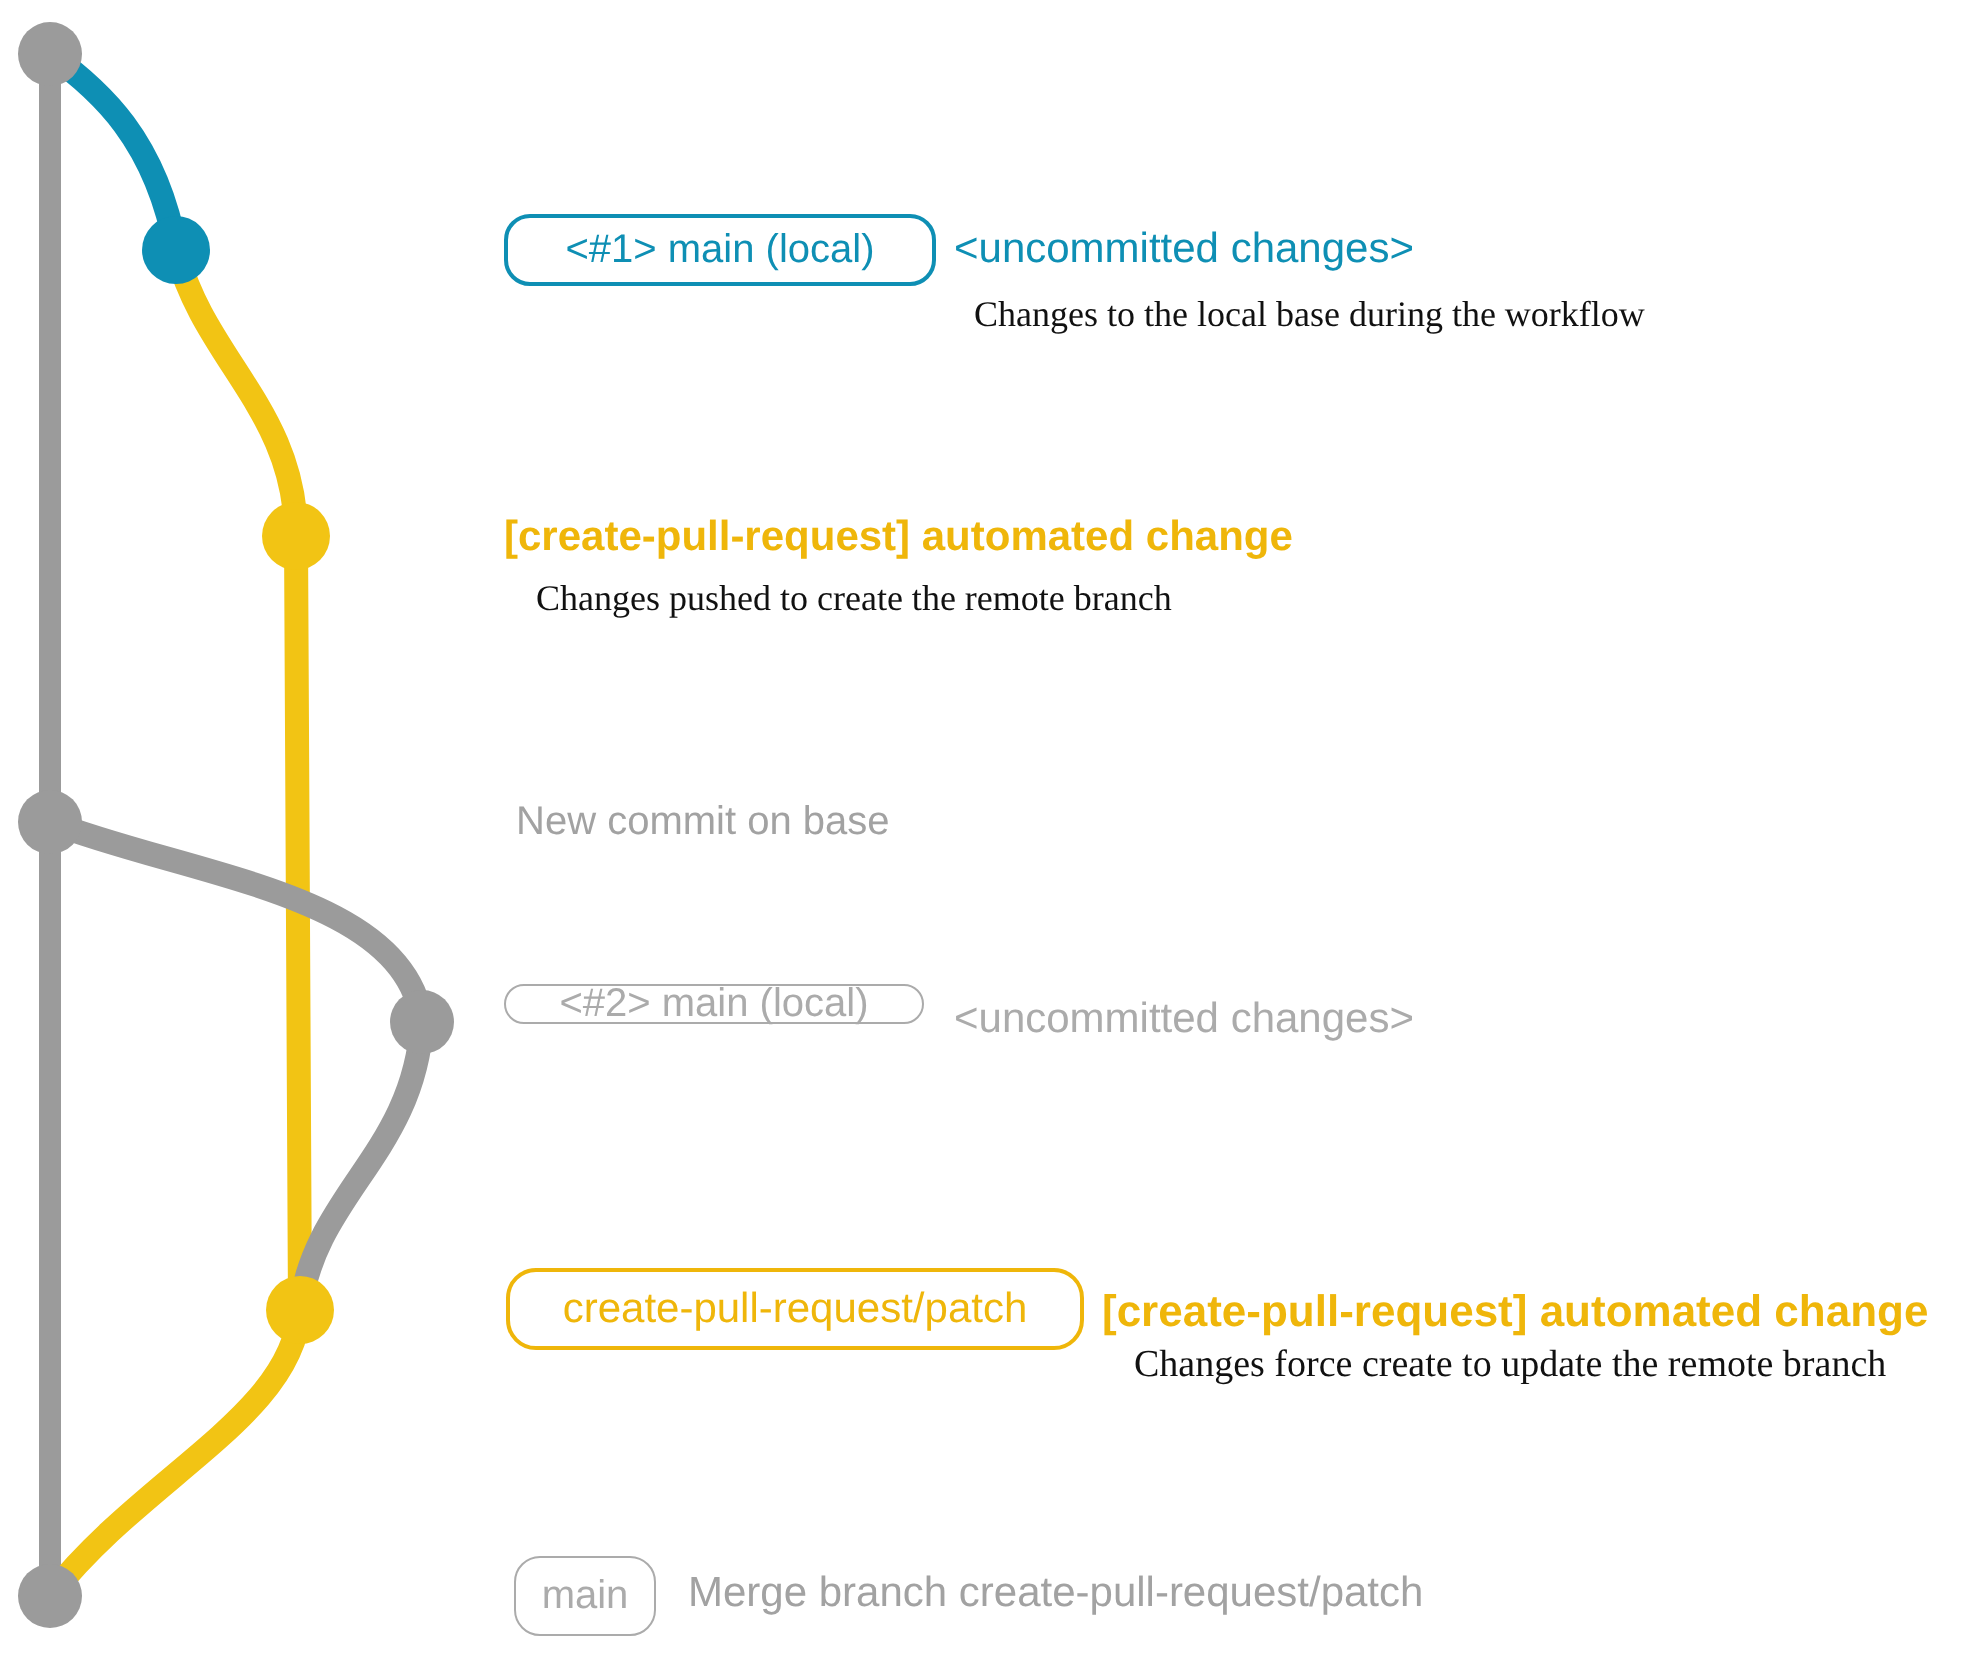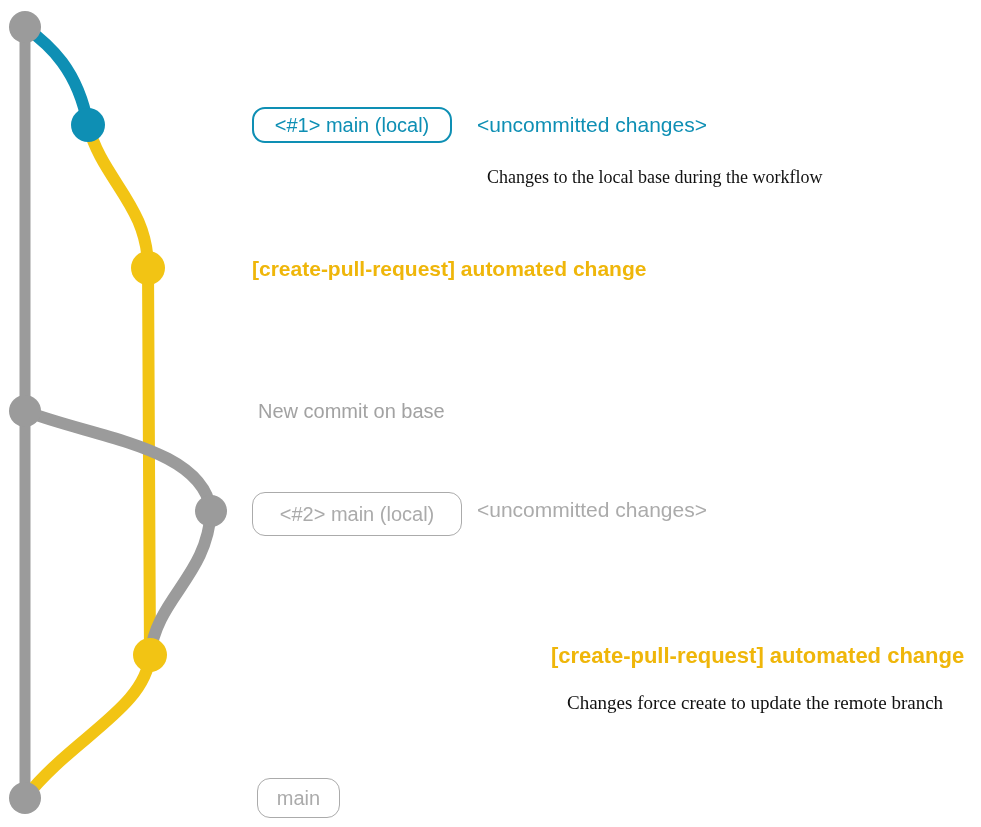--- a/index.html
+++ b/index.html
@@ -20,50 +20,50 @@
   .dot-blue{fill:var(--blue);}
   .dot-yellow{fill:var(--yellow-line);}
 
   .label{position:absolute;white-space:nowrap;}
   .gray-label{color:var(--gray-text);font-size:20px;line-height:24px;}
   .blue-text{color:var(--blue);}
   .yellow-text{color:var(--yellow-text);font-weight:bold;}
   .serif-note{
     font-family:"Liberation Serif", serif;
     color:var(--note-black);
-    font-size:18px;line-height:22px;margin-top:20px;
+    font-size:18px;line-height:22px;
   }
 
   .pill{
     position:absolute;
     display:flex;align-items:center;justify-content:center;
     border-radius:13px;
     background:#ffffff;
     box-sizing:border-box;
     font-size:20px;
   }
   .pill-blue{border:2px solid var(--blue);color:var(--blue);}
   .pill-gray{border:1.5px solid var(--gray-pill);color:var(--gray-pill);}
   .pill-yellow{border:2px solid var(--yellow-text);color:var(--yellow-text);}
 
   
   .lbl-last-commit{left:258px;top:14px;}
-  .pill-main-local-1{left:252px;top:107px;width:200px;height:36px;}
+  .pill-main-local-1{left:252px;top:107px;width:216px;height:36px;}
   .lbl-uncommitted-1{left:477px;top:112px;font-size:21px;line-height:26px;}
   .note-1{left:487px;top:146px;}
   .lbl-auto-change-1{left:252px;top:256px;font-size:21px;line-height:25px;}
   .note-2{left:268px;top:288px;}
   .lbl-new-commit{left:258px;top:399px;}
-  .pill-main-local-2{left:252px;top:492px;width:210px;height:44px;}
+  .pill-main-local-2{left:252px;top:492px;width:210px;height:20px;}
   .lbl-uncommitted-2{left:477px;top:497px;font-size:21px;line-height:26px;color:var(--gray-pill);}
   .note-3{left:488px;top:531px;}
   .pill-cpr-patch{left:253px;top:634px;width:289px;height:41px;font-size:21px;border-radius:15px;}
   .lbl-auto-change-2{left:551px;top:643px;font-size:22px;line-height:26px;}
   .note-4{left:567px;top:672px;font-size:19px;}
-  .pill-main{left:257px;top:778px;width:83px;height:40px;}
+  .pill-main{left:257px;top:778px;width:71px;height:40px;}
   .lbl-merge{left:344px;top:784px;font-size:21px;line-height:26px;}
 </style>
 </head>
 <body>
 
 <div class="canvas">
 
   <svg class="graph-svg" width="250" height="827" viewBox="0 0 250 827">
 
     <path class="stroke-gray" stroke-width="11" d="M 25 27 L 25 798"></path>
@@ -84,28 +84,33 @@
   </svg>
 
 
   <div class="pill pill-blue pill-main-local-1">
     <span>&lt;#1&gt; main (local)</span>
   </div>
   <div class="label blue-text lbl-uncommitted-1">&lt;uncommitted changes&gt;</div>
   <div class="label serif-note note-1">Changes to the local base during the workflow</div>
 
   <div class="label yellow-text lbl-auto-change-1">[create-pull-request] automated change</div>
+  <div class="label serif-note note-2">Changes pushed to create the remote branch</div>
 
   <div class="label gray-label lbl-new-commit">New commit on base</div>
 
   <div class="pill pill-gray pill-main-local-2">
     <span>&lt;#2&gt; main (local)</span>
   </div>
   <div class="label lbl-uncommitted-2">&lt;uncommitted changes&gt;</div>
 
+  <div class="pill pill-yellow pill-cpr-patch">
+    <span>create-pull-request/patch</span>
+  </div>
   <div class="label yellow-text lbl-auto-change-2">[create-pull-request] automated change</div>
   <div class="label serif-note note-4">Changes force create to update the remote branch</div>
 
   <div class="pill pill-gray pill-main">
     <span>main</span>
   </div>
+  <div class="label gray-label lbl-merge">Merge branch create-pull-request/patch</div>
 
 </div>
 
 </body></html>

